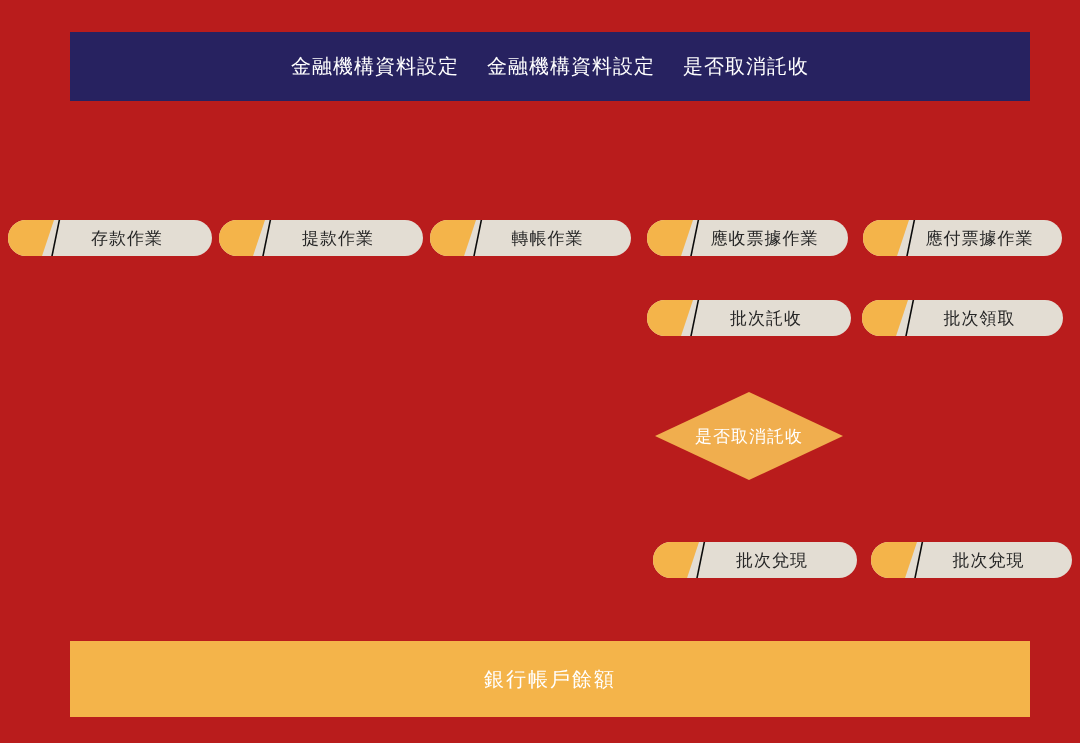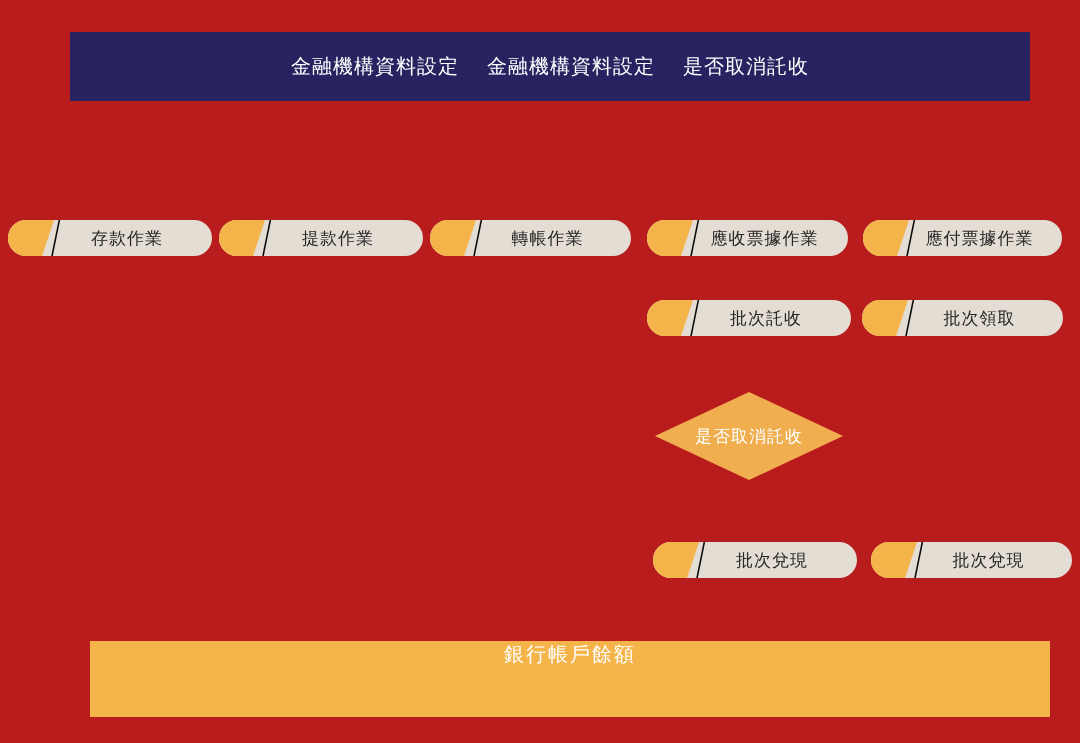--- a/index.html
+++ b/index.html
@@ -105,22 +105,22 @@
 
   
   .footer-bar {
     position: absolute;
     left: 70px;
     top: 641px;
     width: 960px;
     height: 76px;
     background: #F4B44A;
     display: flex;
-    justify-content: center;
-    margin-left: 20px;
+    align-items: center;
+    justify-content: center;
   }
   .footer-bar .footer-label {
     color: #ffffff;
     font-size: 20px;
     letter-spacing: 2px;
     white-space: nowrap;
   }
 </style>
 </head>
 <body>

